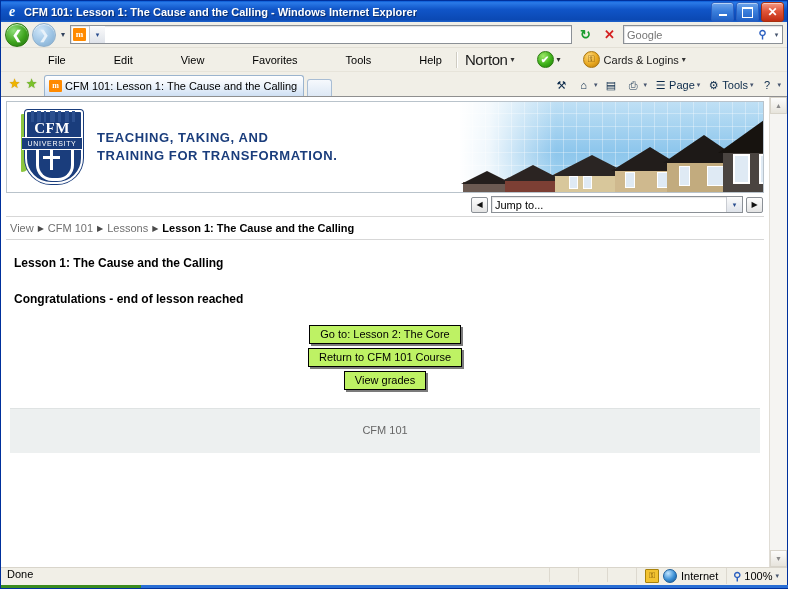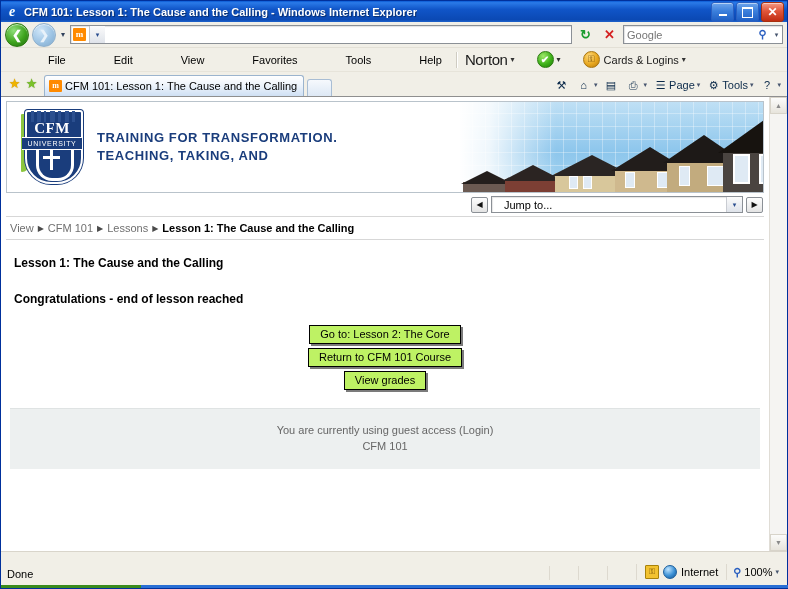--- a/index.html
+++ b/index.html
@@ -240,21 +240,21 @@
     width:17px;height:16px;box-sizing:border-box;
     background:linear-gradient(180deg,#fdfdfd,#e4e4e4);
     border:1px solid #8b9096;border-radius:2px;
     font-size:8px;line-height:14px;text-align:center;color:#111;
   }
   .jselect{
     width:252px;height:17px;box-sizing:border-box;background:#fff;
     border:1px solid #8b9096;display:flex;align-items:center;
     box-shadow:inset 1px 1px 1px rgba(0,0,0,.1);
   }
-  .jselect .lbl{flex:1 1 auto;font-size:11px;color:#000;padding-left:12px;}
+  .jselect .lbl{flex:1 1 auto;font-size:11px;color:#000;padding-left:3px;}
   .jselect .ar{width:15px;flex:0 0 15px;text-align:center;font-size:7px;color:#2a4d8f;
     background:linear-gradient(180deg,#fbfbfb,#dfe3ea);border-left:1px solid #c9ccd2;line-height:15px;}
 
   
   .crumbbar{
     border-top:1px solid #d7d7d7;border-bottom:1px solid #d7d7d7;
     padding:5px 4px;display:flex;align-items:center;gap:2px;
     font-size:11px;
   }
   .crumb{color:#6f6f6f;}
@@ -278,22 +278,22 @@
   }
   .footer{
     margin:18px 0 0 0;background:#edf0f0;border-top:1px solid #dfe3e3;
     padding:11px 0 13px 0;text-align:center;
   }
   .foot-line{font-size:11px;color:#666;margin:4px 0;}
 
   
   .statusbar{
     height:20px;flex:0 0 20px;background:#f1efe7;
-    border-top:1px solid #d9d5cb;display:flex;align-items:flex-end;
-    font-size:11px;color:#000;padding:8px 2px;
+    border-top:1px solid #d9d5cb;display:flex;align-items:flex-start;
+    font-size:11px;color:#000;padding:0 2px;
   }
   .st-text{padding-left:4px;flex:1 1 auto;}
   .st-cell{border-left:1px solid #ddd9cf;height:14px;}
   .st-zone{display:flex;align-items:center;gap:4px;padding:0 8px;border-left:1px solid #ddd9cf;height:16px;}
   .globe{
     width:12px;height:12px;border-radius:50%;
     background:radial-gradient(circle at 35% 28%,#bfe4ff 0%,#3a8fd4 55%,#15518f 100%);
     border:1px solid #1b5e9c;
   }
   .lockico{width:12px;height:12px;background:#f2c230;border:1px solid #a8820a;border-radius:1px;
@@ -411,22 +411,22 @@
             <div class="shield-accent"></div>
             <div class="shield"></div>
             <div class="skyline"></div>
             <div class="cfm-txt">CFM</div>
             <div class="univ-band">UNIVERSITY</div>
             <div class="u-mono"></div>
             <div class="u-cross-v"></div>
             <div class="u-cross-h"></div>
           </div>
           <div>
+            <div class="tagline">TEACHING, TAKING, AND</div>
             <div class="tagline">TRAINING FOR TRANSFORMATION.</div>
-            <div class="tagline">TEACHING, TAKING, AND</div>
           </div>
         </div>
         <div class="banner-right">
 
           <div class="house" style="left:4px;bottom:0;width:48px;height:20px;">
             <div class="body" style="width:48px;height:10px;background:#6b5a52;"></div>
             <div class="gable" style="--bh:8px;--hw:26px;border-bottom:13px solid #241f1d;"></div>
           </div>
           <div class="house" style="left:46px;bottom:0;width:56px;height:26px;">
             <div class="body" style="width:56px;height:13px;background:#7c3f34;"></div>
@@ -481,21 +481,20 @@
 
       <div class="content">
         <div class="h-lesson">Lesson 1: The Cause and the Calling</div>
         <div class="h-congrats">Congratulations - end of lesson reached</div>
         <div class="btnstack">
           <button class="mbtn">Go to: Lesson 2: The Core</button>
           <button class="mbtn">Return to CFM 101 Course</button>
           <button class="mbtn">View grades</button>
         </div>
         <div class="footer">
-          <div class="foot-line">You are currently using guest access (Login)</div>
           <div class="foot-line">CFM 101</div>
         </div>
       </div>
     </div>
 
     <div class="scrollbar">
       <div class="sb-arrow">▲</div>
       <div class="sb-arrow">▼</div>
     </div>
   </div>

